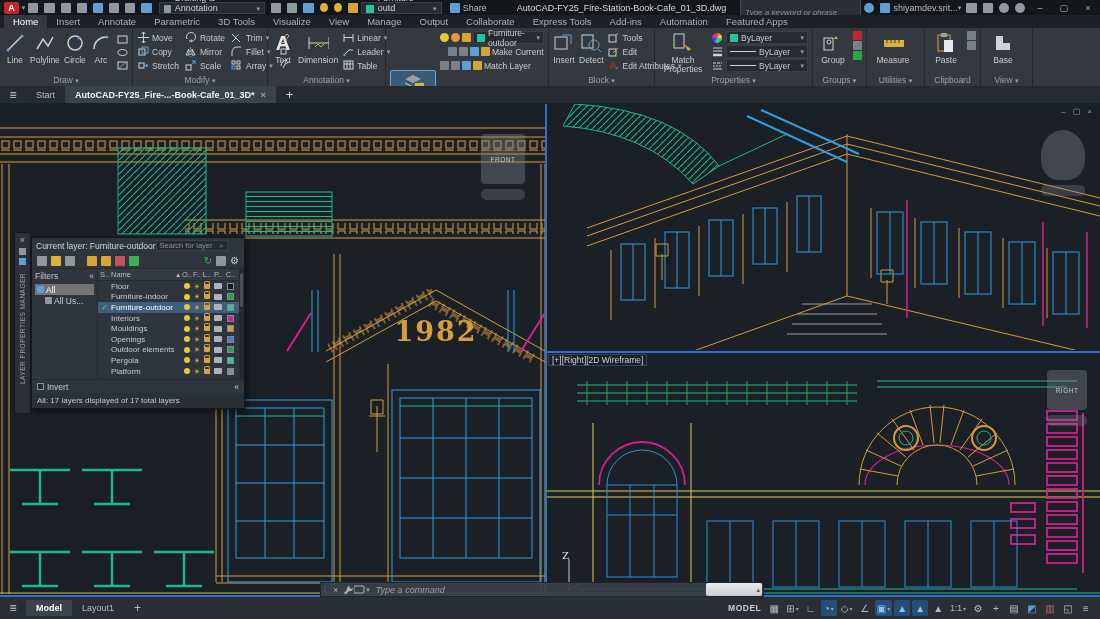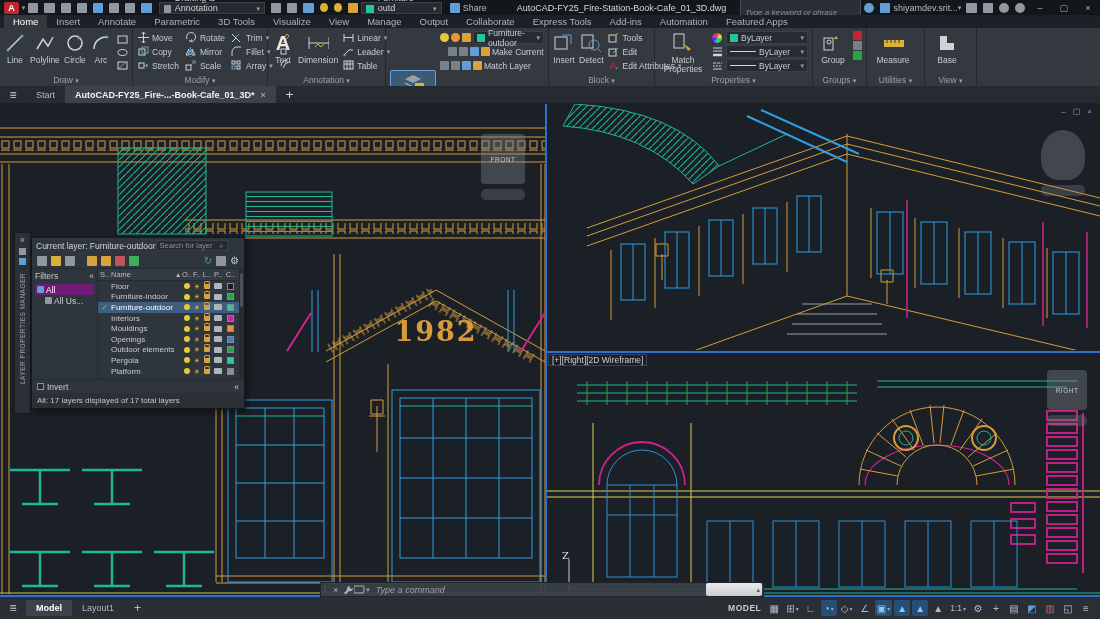--- a/index.html
+++ b/index.html
@@ -62,21 +62,21 @@
   #pal-strip .vtext { writing-mode:vertical-rl; transform:rotate(180deg); font-size:6.5px; letter-spacing:.5px; color:#9aa0a8; margin-top:8px; }
   #palette { left:31px; top:133px; width:214px; height:172px; background:#2f353c; border:1px solid #15181c; box-shadow:2px 3px 6px rgba(0,0,0,.5); font-size:8.5px; display:flex; flex-direction:column; }
   .pal-head { height:15px; display:flex; align-items:center; justify-content:flex-start; padding:0 4px; color:#d2d6db; }
   .pal-search { background:#262b31; border:1px solid #3a4048; width:72px; height:11px; font-size:7.5px; color:#8b9199; display:flex; align-items:center; justify-content:space-between; padding:0 3px; }
   .pal-tools { height:16px; display:flex; align-items:center; gap:4px; padding:0 5px; border-bottom:1px solid #262b31; }
   .pt { width:10px; height:10px; border-radius:1px; }
   .pal-main { flex:1; display:flex; }
   .filters { width:66px; border-right:1px solid #262b31; padding:2px 3px; }
   .f-head { display:flex; justify-content:space-between; color:#c2c7cd; margin-bottom:3px; }
   .tree-item { display:flex; align-items:center; gap:2px; padding:0 2px; height:11px; }
-  .tree-item.sel { background:#701a75; color:#fff;text-align:right; }
+  .tree-item.sel { background:#737373; color:#fff;text-align:right; }
   .laytable { flex:1; display:flex; }
   .laycols { flex:1; }
   .laycol-h { display:flex; height:12px; align-items:center; background:#343a42; border-bottom:1px solid #262b31; color:#b6bbc2; font-size:7.5px; }
   .lrow { display:flex; align-items:center; height:10.6px; color:#c8ccd2; font-size:8px; }
   .lrow.sel { background:#3f5e7d; color:#fff; }
   .c-s { width:13px; text-align:center; }
   .c-n { width:71px; overflow:hidden; white-space:nowrap; display:flex; align-items:center; gap:3px;}
   .c-i { width:10px; display:flex; justify-content:center; }
   .c-p { width:12px; display:flex; justify-content:center; }
   .c-c { width:13px; display:flex; justify-content:center; }
@@ -585,20 +585,39 @@
               <rect x="2" y="7" width="20" height="7" fill="#d9b23a"></rect>
               <path d="M5 7v3M9 7v3M13 7v3M17 7v3" stroke="#33393f"></path>
             </svg>
           </span>
         <span>Measure</span>
       </div>
     </div>
     <div class="panel-label"><span>Utilities</span> <span class="dd">▾</span></div>
   </div>
 
+  <div class="panel" style="width:56px;">
+    <div class="panel-body">
+      <div class="bigbtn" style="width:34px;">
+        <span class="bigicon">
+            <svg width="20" height="22">
+              <rect x="2" y="3" width="12" height="16" stroke="#d9a23a" fill="none"></rect>
+              <rect x="5" y="1" width="6" height="4" fill="#9aa0a8"></rect>
+              <rect x="8" y="8" width="9" height="12" fill="#e6e9ec"></rect>
+            </svg>
+          </span>
+        <span>Paste</span>
+      </div>
+      <div class="smallcol">
+        <span class="tinyic" style="background:#7a8088;"></span>
+        <span class="tinyic" style="background:#7a8088;"></span>
+      </div>
+    </div>
+    <div class="panel-label"><span>Clipboard</span></div>
+  </div>
 
   <div class="panel" style="width:52px;">
     <div class="panel-body">
       <div class="bigbtn" style="width:36px;">
         <span class="bigicon">
             <svg width="20" height="20">
               <path d="M3 3v14h14v-7h-7V3z" fill="#cfd3d8"></path>
             </svg>
           </span>
         <span>Base</span>

